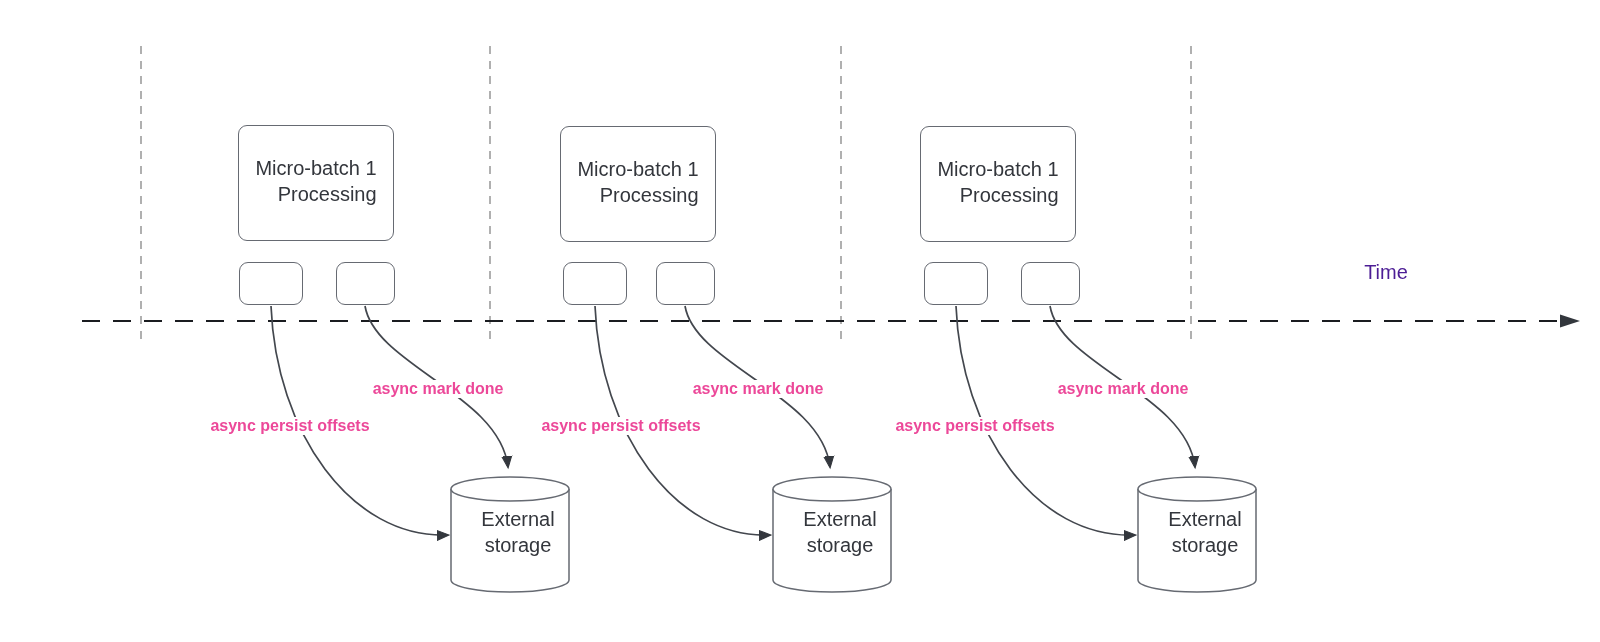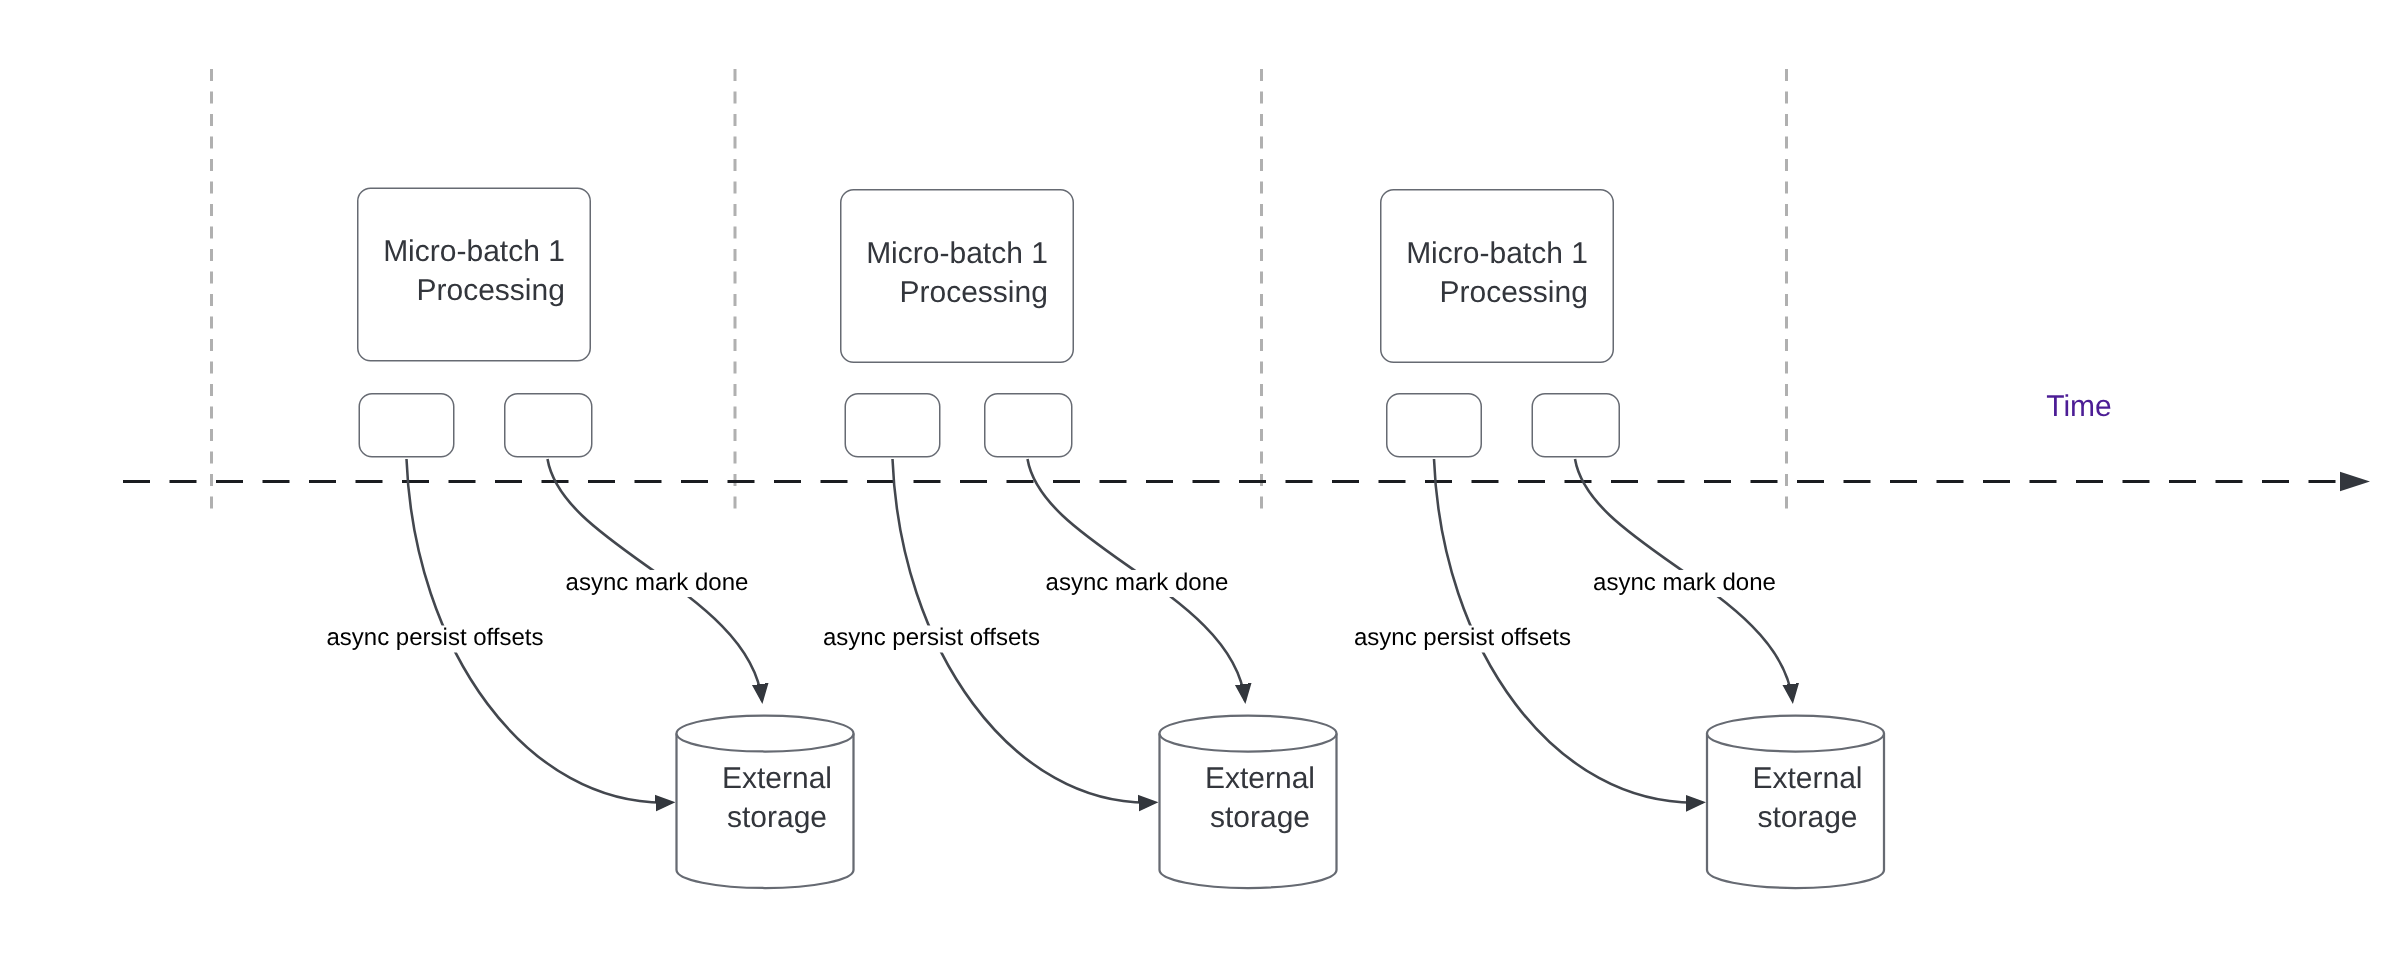--- a/index.html
+++ b/index.html
@@ -45,22 +45,22 @@
     line-height: 26px;
     color: #33363c;
     text-align: right;
     white-space: pre-line;
     padding-bottom: 4px;
   }
   .edge-label {
     position: absolute;
     transform: translate(-50%, -50%);
     font-size: 16px;
-    font-weight: normal;
-    color: #000000;
+    font-weight: bold;
+    color: #ec4899;
     white-space: nowrap;
     background: #ffffff;
     padding: 0 3px;
     line-height: 18px;
   }
   .storage-label {
     position: absolute;
     width: 134px;
     height: 96px;
     display: flex;

